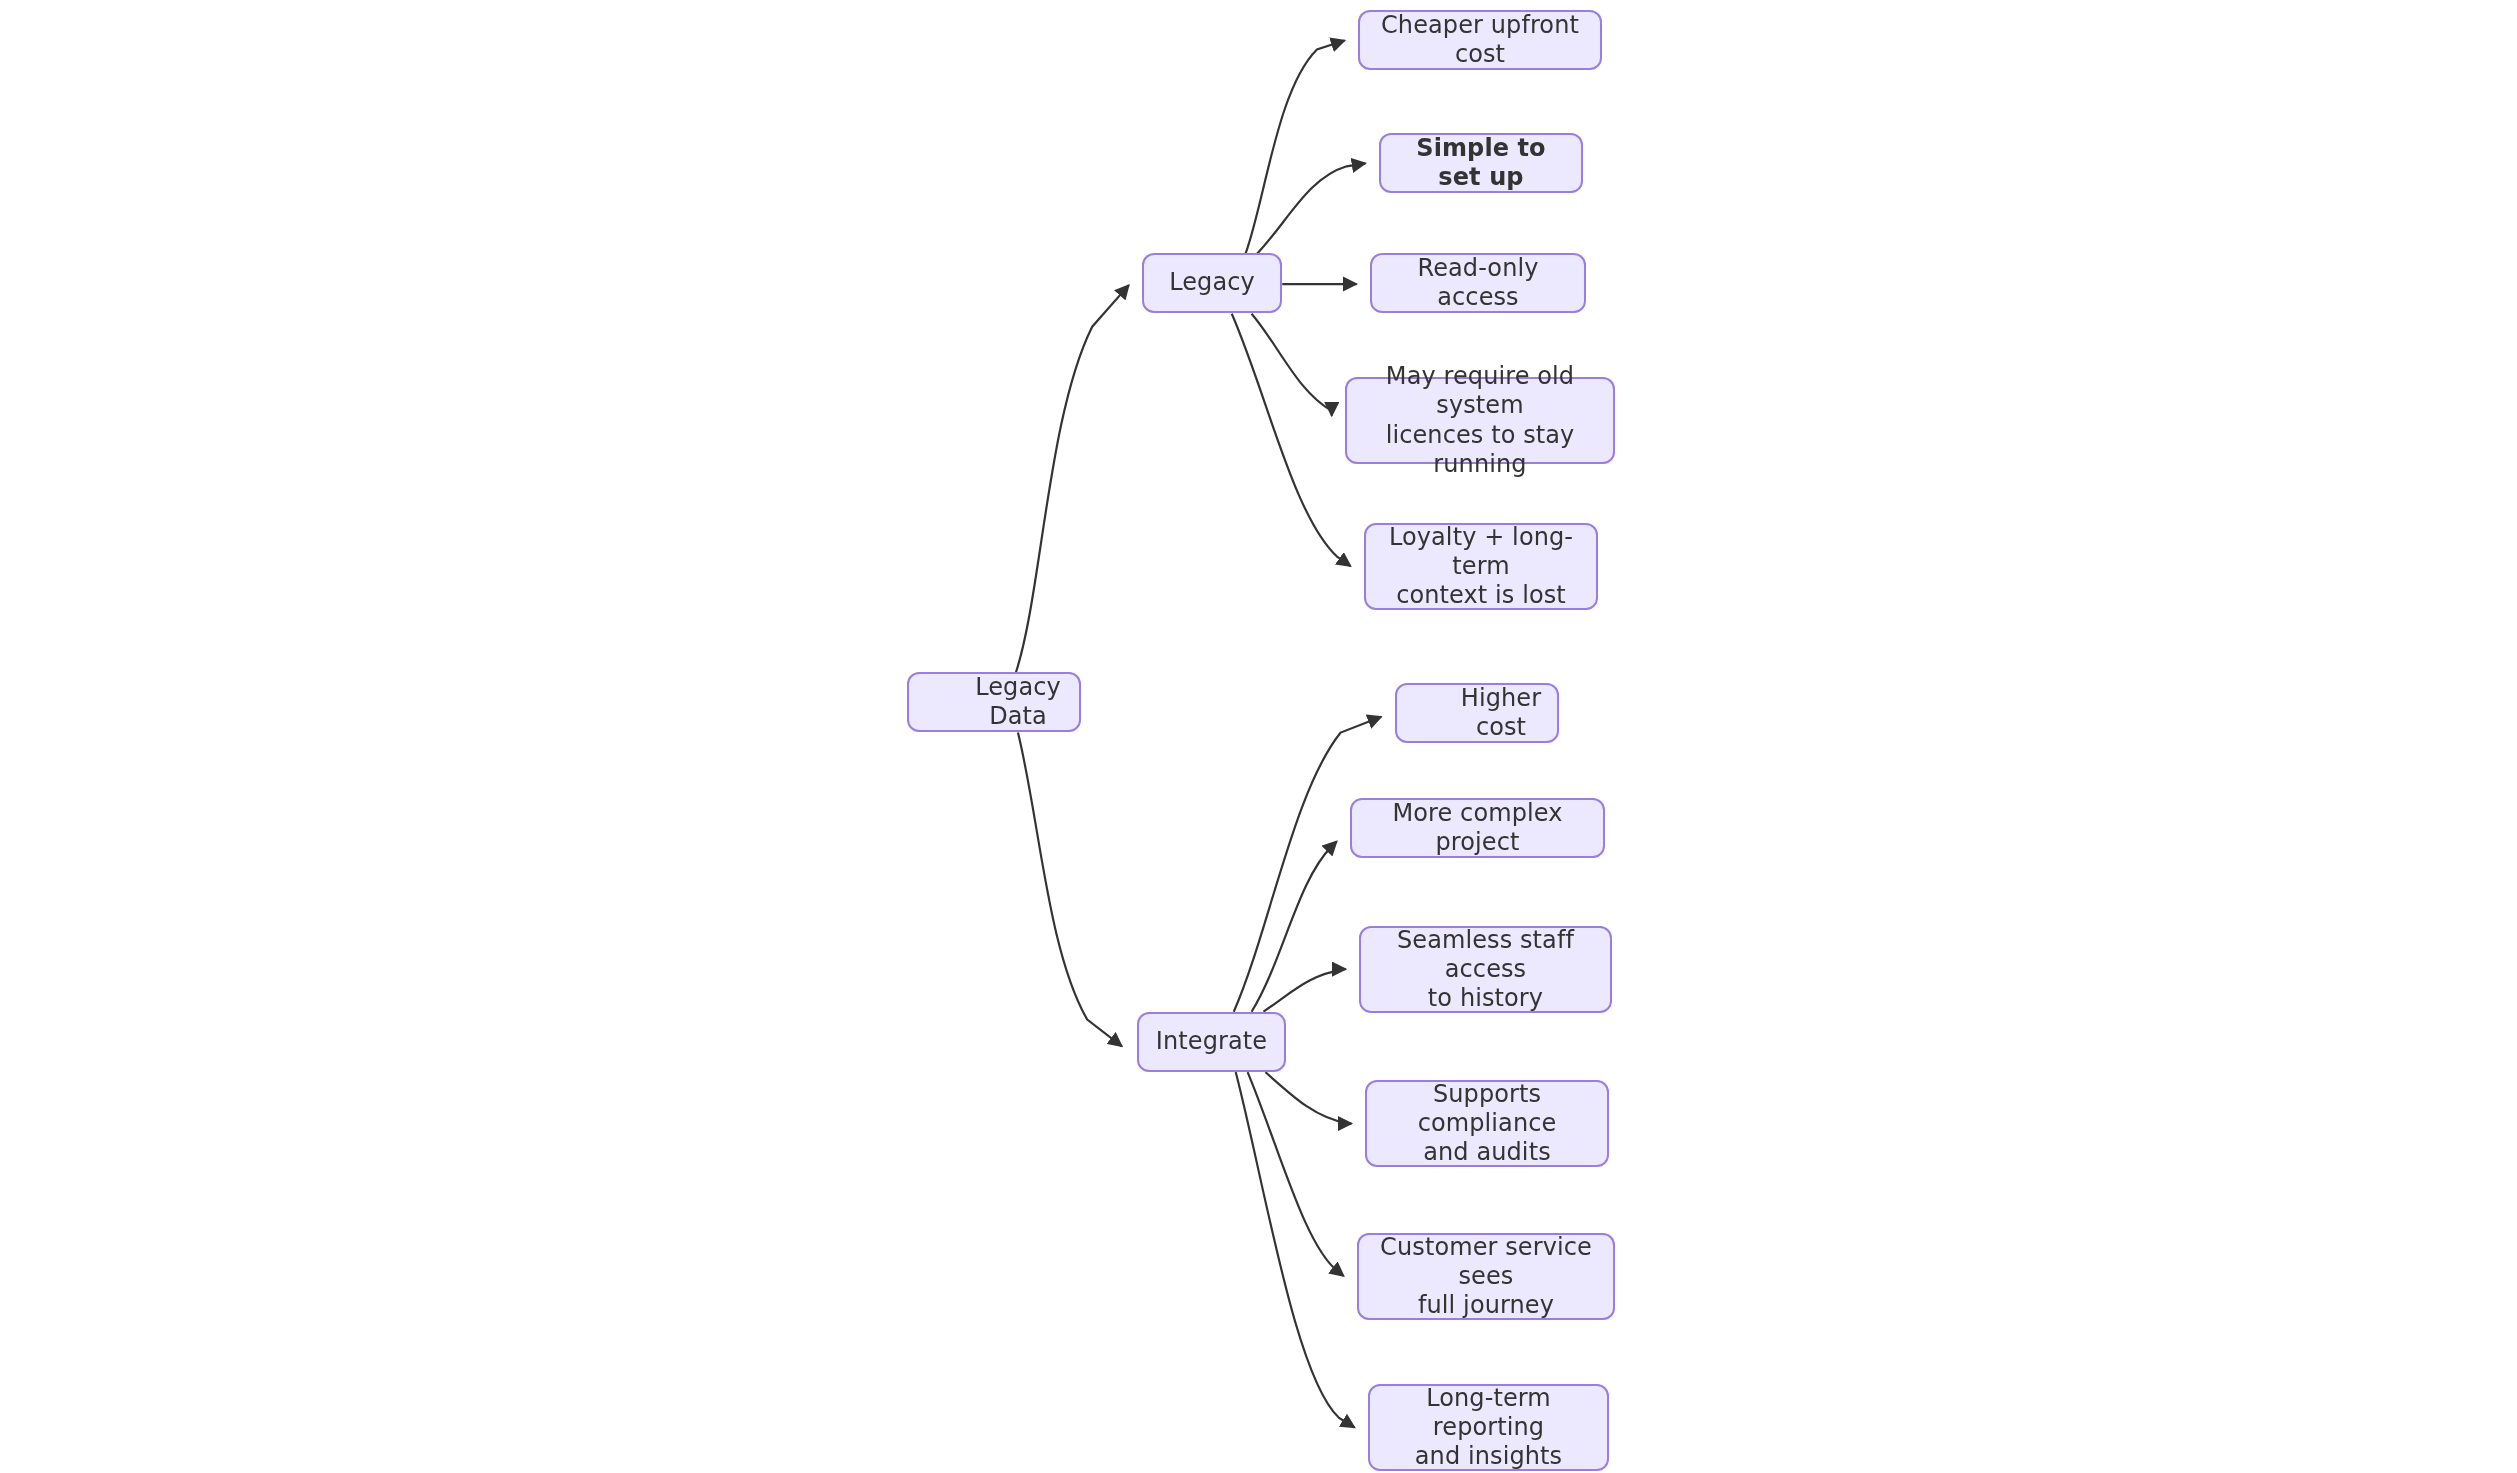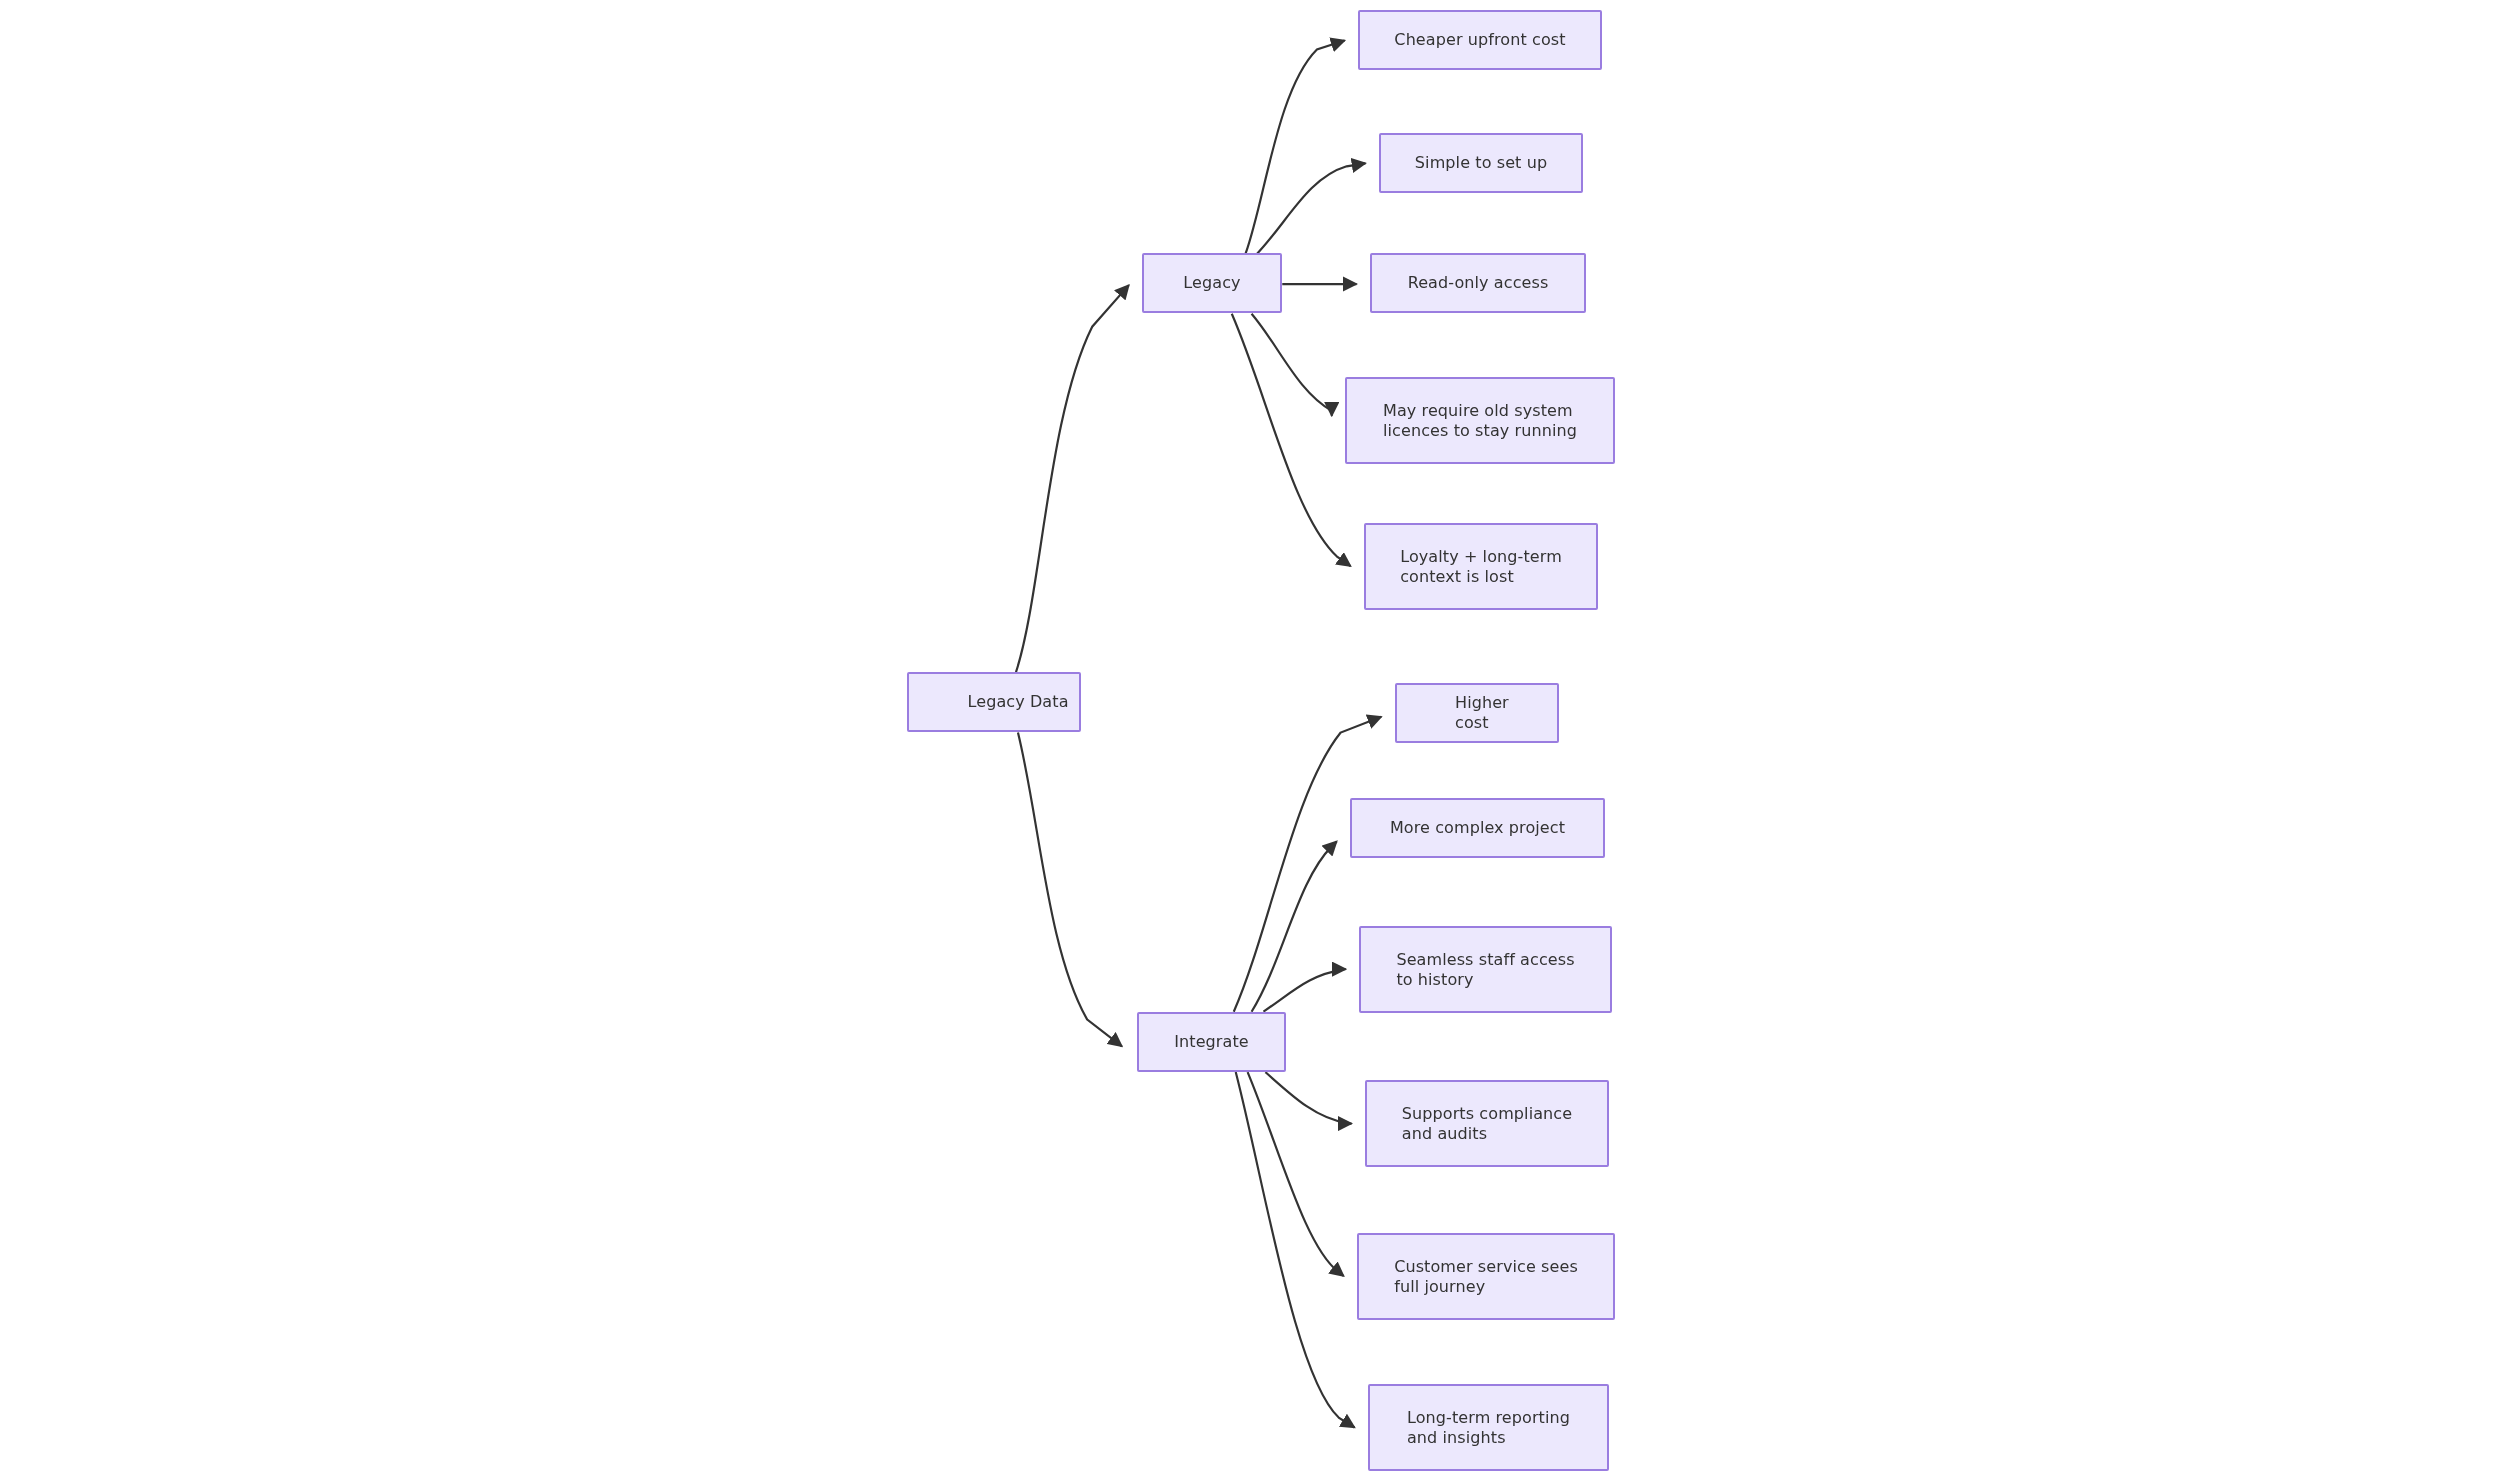--- a/index.html
+++ b/index.html
@@ -24,27 +24,28 @@
     top: 0;
     width: 2518px;
     height: 1473px;
     pointer-events: none;
   }
   .node {
     position: absolute;
     box-sizing: border-box;
     background: #ECE8FD;
     border: 2px solid #9A7DE0;
-    border-radius: 2px;
+    border-radius: 12px;
     display: flex;
     align-items: center;
     justify-content: center;
+    text-align: center;
     color: #333333;
     font-family: "DejaVu Sans", sans-serif;
-    font-size: 16px;
+    font-size: 24px;
     line-height: 1.22;
     letter-spacing: 0.1px;
   }
   .node .label {
     display: block;
     white-space: pre-line;
     padding: 0 10px;
   }
 </style>
 </head>
@@ -83,21 +84,21 @@
     <span class="label">Legacy</span>
   </div>
 
   <div class="node" style="left: 1137px; top: 1012px; width: 149px; height: 60px;">
     <span class="label">Integrate</span>
   </div>
 
   <div class="node" style="left: 1358px; top: 10px; width: 244px; height: 60px;">
     <span class="label">Cheaper upfront cost</span>
   </div>
-  <div class="node" style="left: 1379px; top: 133px; width: 204px; height: 60px;">
+  <div class="node" style="left: 1379px; top: 133px; width: 204px; height: 60px; font-weight: bold;">
     <span class="label">Simple to set up</span>
   </div>
   <div class="node" style="left: 1370px; top: 253px; width: 216px; height: 60px;">
     <span class="label">Read-only access</span>
   </div>
   <div class="node" style="left: 1345px; top: 377px; width: 270px; height: 87px;">
     <span class="label">May require old system
 licences to stay running</span>
   </div>
   <div class="node" style="left: 1364px; top: 523px; width: 234px; height: 87px;">

